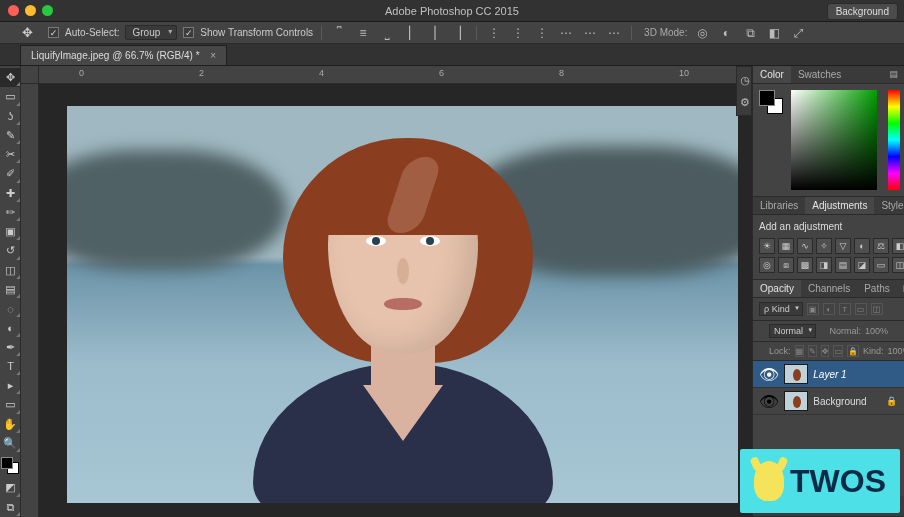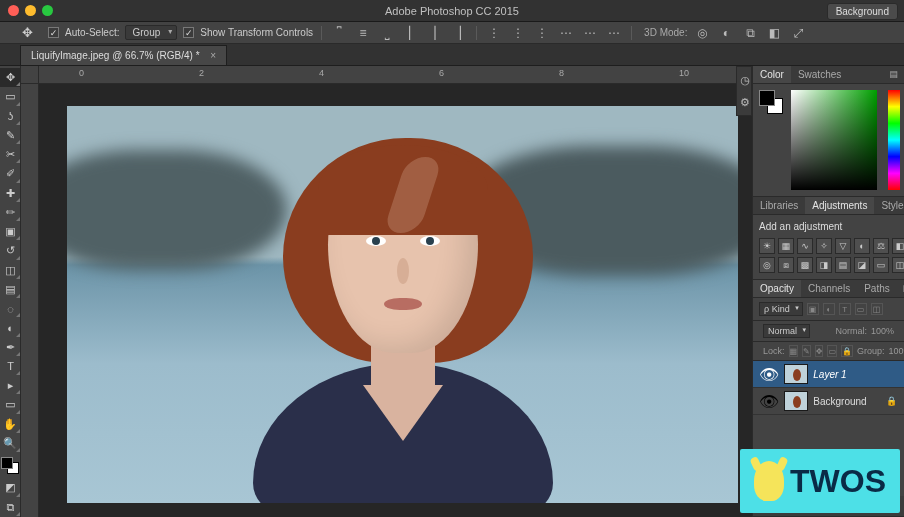--- a/index.html
+++ b/index.html
@@ -87,21 +87,21 @@
 
 .adjlabel { color: #ddd; font-size: 10px; margin-bottom: 6px; }
 .adjgrid { display: grid; grid-template-columns: repeat(8, 16px); gap: 3px; }
 .adjico { width: 16px; height: 16px; background: #4f4f4f; border: 1px solid #2a2a2a; display: flex; align-items: center; justify-content: center; font-size: 9px; color: #ccc; }
 
 
 .layersopts { display: flex; align-items: center; gap: 4px; padding: 4px 6px; border-bottom: 1px solid #2a2a2a; }
 .layersel { background: #3a3a3a; border: 1px solid #2a2a2a; color: #ccc; font-size: 9px; padding: 1px 12px 1px 4px; position: relative; }
 .layersel::after { content: "▾"; position: absolute; right: 3px; font-size: 7px; }
 .filtico { width: 12px; height: 12px; border: 1px solid #555; color: #888; font-size: 8px; display: flex; align-items: center; justify-content: center; }
-.blendrow, .lockrow { display: flex; align-items: center; gap: 4px; padding: 3px 10px; border-bottom: 1px solid #2a2a2a; color: #999; font-size: 9px; }
+.blendrow, .lockrow { display: flex; align-items: center; gap: 4px; padding: 3px 16px; border-bottom: 1px solid #2a2a2a; color: #999; font-size: 9px; }
 .blendrow .val, .lockrow .val { margin-left: auto; }
 .lockico { width: 12px; height: 12px; border: 1px solid #555; font-size: 8px; display: flex; align-items: center; justify-content: center; color: #888; }
 
 .layer { display: flex; align-items: center; gap: 5px; padding: 3px 6px; border-bottom: 1px solid #333; }
 .layer.selected { background: #2f5b86; color: #fff; }
 .eye { color: #ccc; font-size: 11px; }
 .lthumb { width: 24px; height: 20px; background: #bfd2da; border: 1px solid #1a1a1a; position: relative; }
 .lthumb::after { content: ""; position: absolute; left: 8px; top: 4px; width: 8px; height: 12px; background: #8a3d1f; border-radius: 50%; }
 .lname { color: #ddd; font-size: 10px; }
 .layer.selected .lname { color: #fff; font-style: italic; }
@@ -308,21 +308,21 @@
         <span class="val">Normal:</span>
         <span>100%</span>
       </div>
       <div class="lockrow">
         <span>Lock:</span>
         <span class="lockico">▦</span>
         <span class="lockico">✎</span>
         <span class="lockico">✥</span>
         <span class="lockico">▭</span>
         <span class="lockico">🔒</span>
-        <span class="val">Group:</span>
+        <span class="val">Kind:</span>
         <span>100%</span>
       </div>
 
       <div class="layer selected">
         <span>👁</span>
         <div class="lthumb"></div>
         <span class="lname">Layer 1</span>
       </div>
       <div class="layer">
         <span>👁</span>

